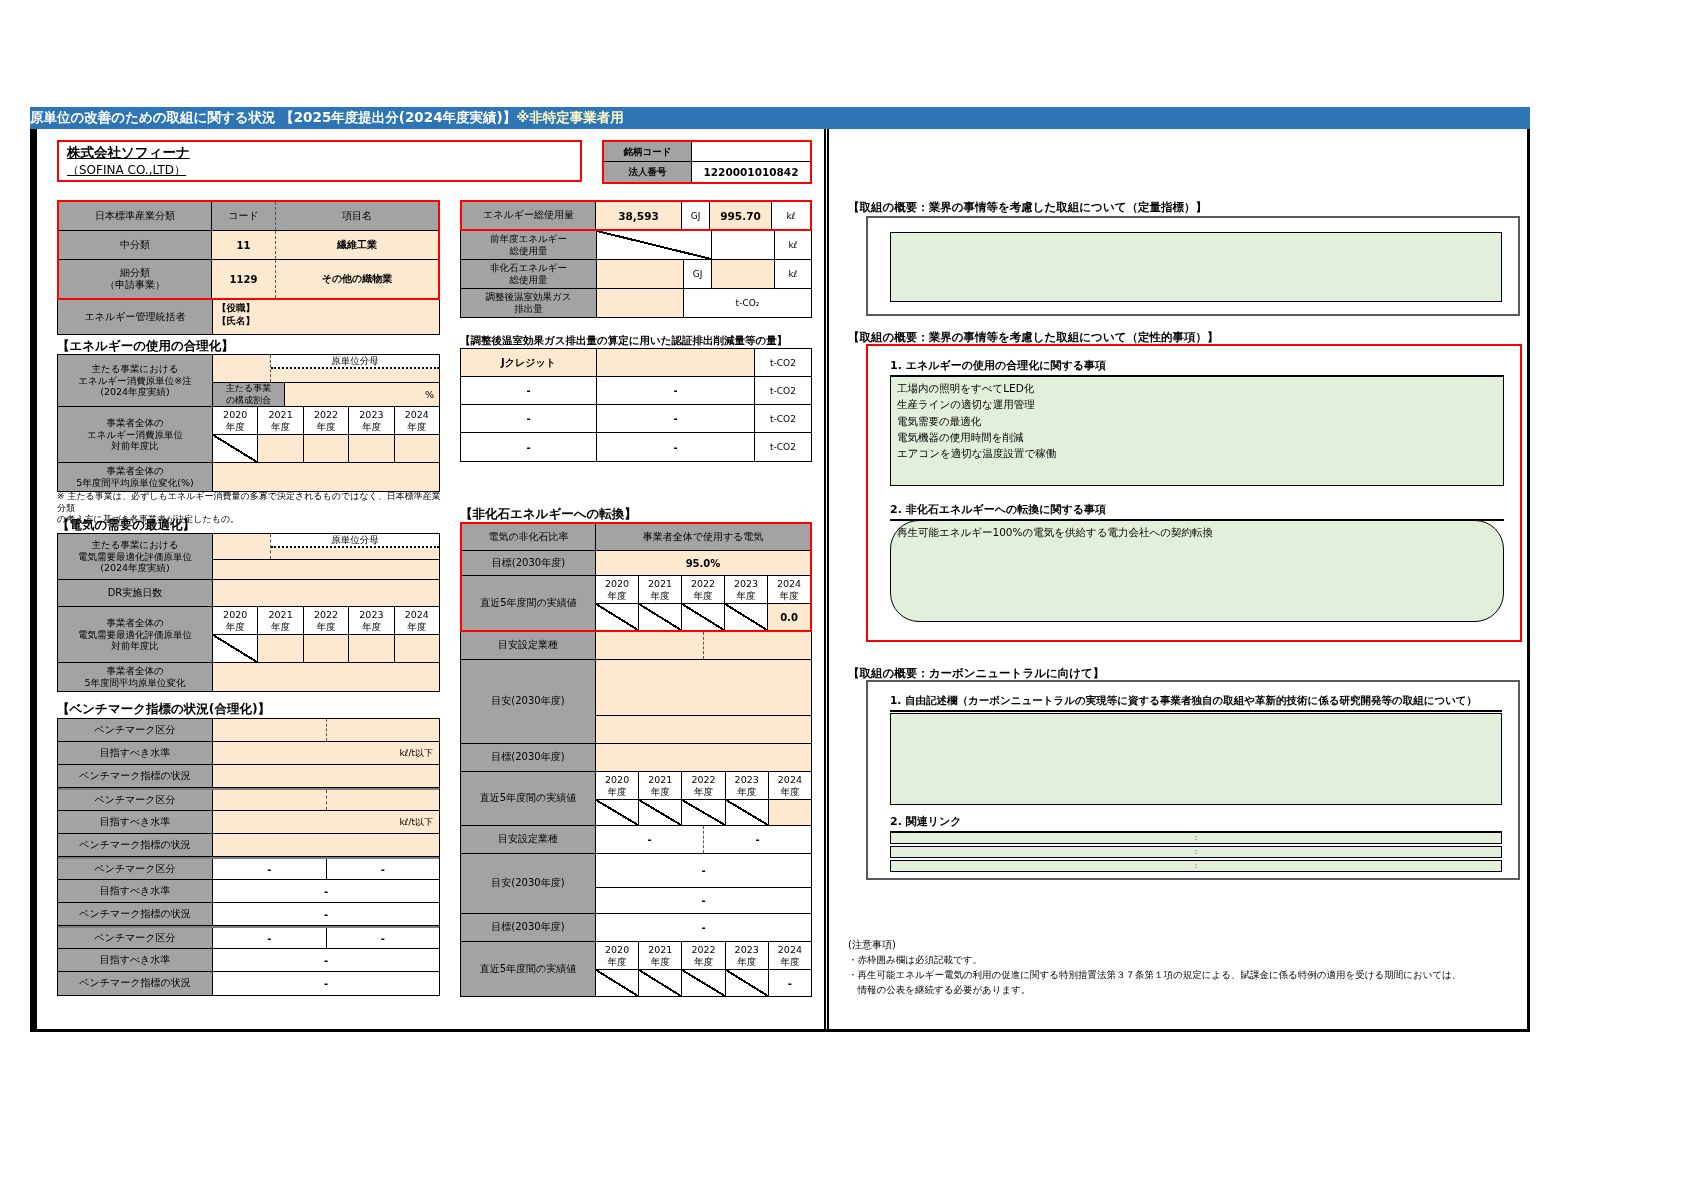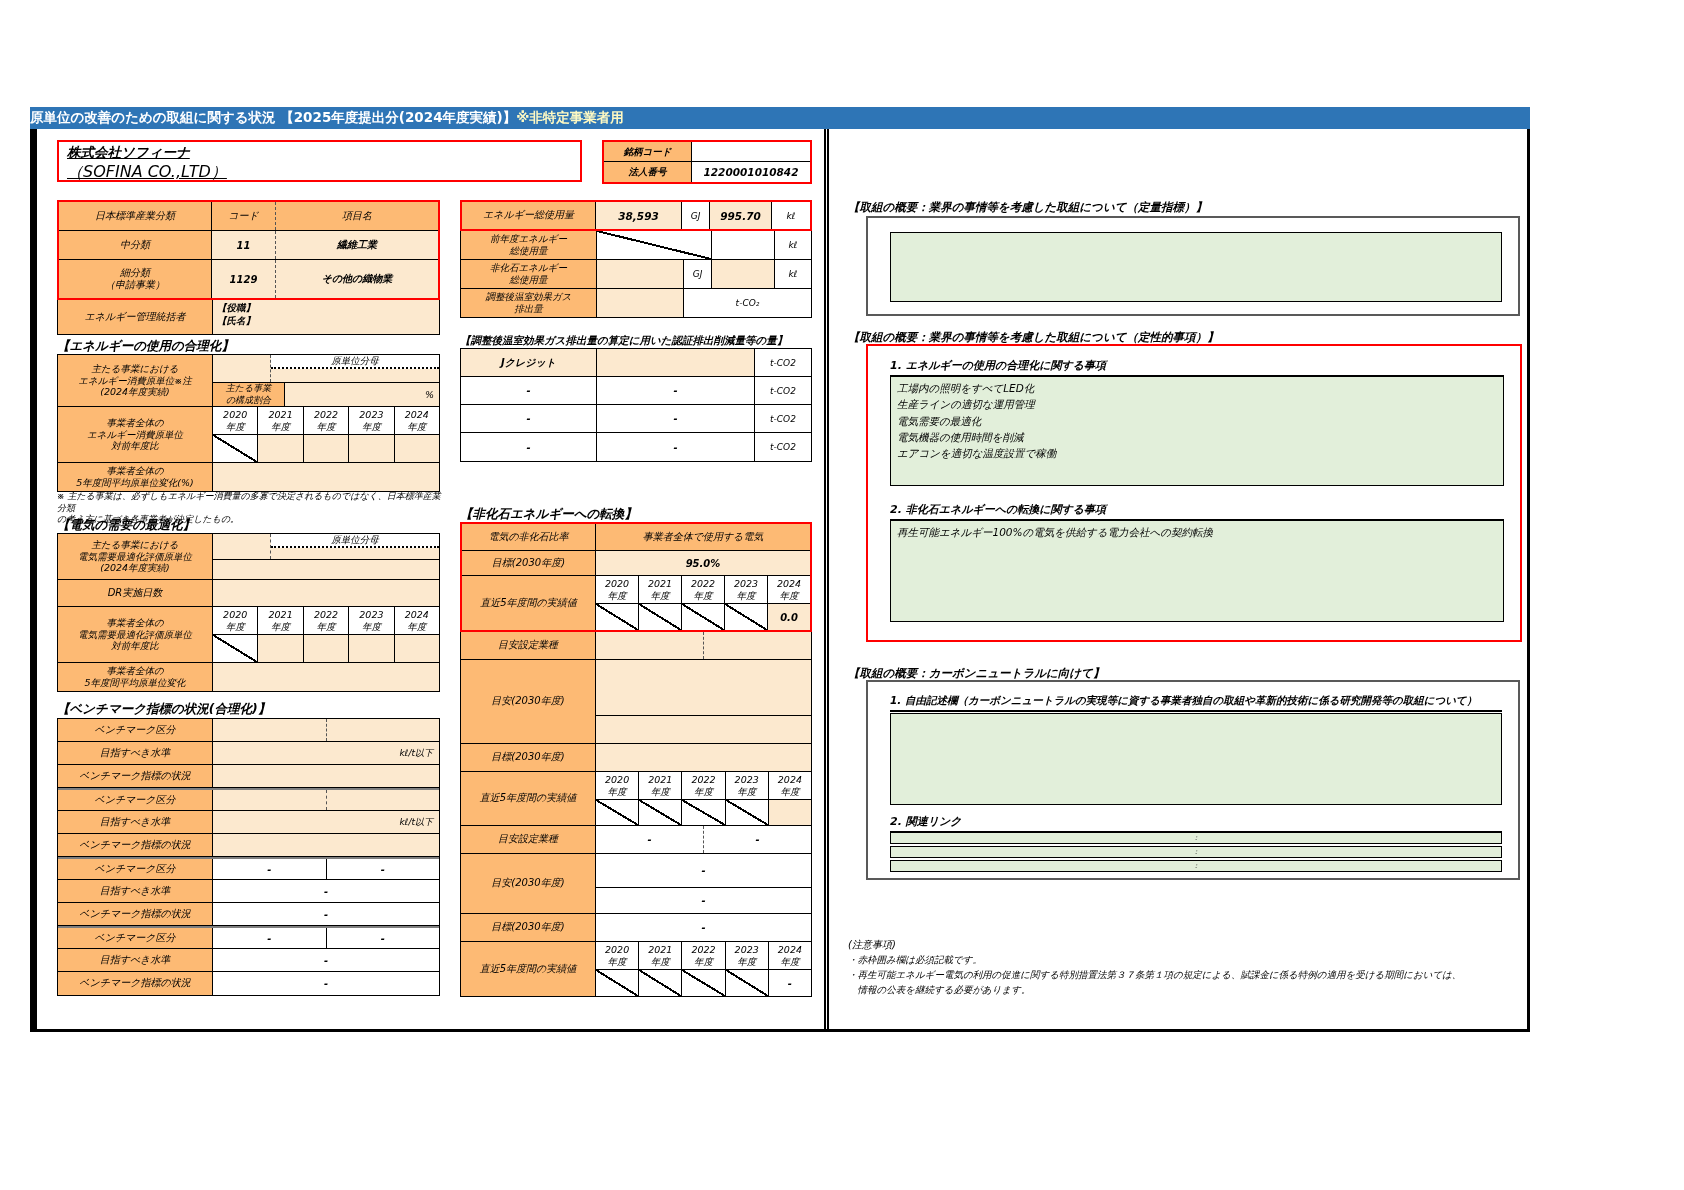--- a/index.html
+++ b/index.html
@@ -1,37 +1,37 @@
 <!DOCTYPE html>
 <html><head>
 <meta charset="utf-8">
 <style>
   html,body{margin:0;padding:0;background:#ffffff;}
   *{box-sizing:border-box;}
   .page{position:relative;width:1684px;height:1190px;background:#fff;
         font-family:"DejaVu Sans","Liberation Sans",sans-serif;color:#000;font-size:10px;}
-  .abs{position:absolute;font-style:italic;}
+  .abs{position:absolute;}
   .tan{background:#FCE9CF;}
   .b{font-weight:bold;}
   .pre{white-space:pre-line;}
   .ctr{display:flex;align-items:center;justify-content:center;text-align:center;}
   .frame{position:absolute;left:30px;top:107px;width:1500px;height:925px;
          border:3px solid #000;border-left:7px solid #000;background:#fff;}
   .titlebar{position:absolute;left:30px;top:107px;width:1500px;height:22px;background:#2E75B6;
             display:flex;align-items:center;font-size:13.5px;font-weight:bold;color:#fff;}
   .titlebar .yellow{color:#fef9c3;}
   .vdivider{position:absolute;left:824px;top:129px;width:6px;height:900px;border-left:5px double #000;}
   
   .tb{border:1px solid #000;background:#fff;}
   .r{display:flex;border-bottom:1px solid #000;}
   .r:last-child{border-bottom:none;}
   .r>div{border-right:1px solid #000;}
   .r>div:last-child{border-right:none;}
   .lab{display:flex;align-items:center;justify-content:center;text-align:center;
-       font-size:10px;line-height:1.25;white-space:pre-line;background:#fdba74;}
+       font-size:10px;line-height:1.25;white-space:pre-line;background:#a3a3a3;}
   .redwrap{border:2px solid #FF0000;background:#fff;}
   .diag{background:linear-gradient(to top right,transparent calc(50% - 1px),#000 calc(50% - 1px),#000 calc(50% + 1px),transparent calc(50% + 1px)) #fff;}
   .wavy{border-right:1.5px dashed #555 !important;}
   .sect{font-size:12.5px;font-weight:bold;}
   .yrs{display:flex;flex:1;}
   .ycol{flex:1;display:flex;flex-direction:column;border-right:1px solid #000;}
   .ycol:last-child{border-right:none;}
   .yh{height:28px;border-bottom:1px solid #000;display:flex;align-items:center;justify-content:center;
       text-align:center;font-size:9.5px;line-height:1.2;white-space:pre-line;background:#fff;}
   .yv{flex:1;display:flex;align-items:center;justify-content:center;font-size:10px;}
@@ -52,21 +52,21 @@
 
   <div class="titlebar">
     <span>原単位の改善のための取組に関する状況 【2025年度提出分(2024年度実績)】</span>
     <span class="yellow">※非特定事業者用</span>
   </div>
 
   <div class="vdivider"></div>
 
   <div class="abs redwrap tan" style="left:57px;top:140px;width:525px;height:42px;padding:2px 8px;">
     <div class="b" style="font-size:13.5px;text-decoration:underline;">株式会社ソフィーナ</div>
-    <div style="font-size:16px;text-decoration:underline;">（SOFINA CO.,LTD）</div>
+    <div style="font-size:12px;text-decoration:underline;">（SOFINA CO.,LTD）</div>
   </div>
 
   <div class="abs redwrap" style="left:602px;top:140px;width:210px;height:44px;">
     <div class="r" style="height:20px;">
       <div class="lab b" style="width:88px;font-size:9.5px;">銘柄コード</div>
       <div class="ctr" style="flex:1;"></div>
     </div>
     <div class="r" style="height:20px;">
       <div class="lab b" style="width:88px;font-size:9.5px;">法人番号</div>
       <div class="ctr num" style="flex:1;">1220001010842</div>
@@ -497,21 +497,21 @@
 
   <div class="abs boxhead" style="left:848px;top:330px;">【取組の概要：業界の事情等を考慮した取組について（定性的事項）】</div>
   <div class="abs" style="left:866px;top:344px;width:656px;height:298px;border:2.5px solid #FF0000;">
     <div class="abs itemtitle" style="left:22px;top:12px;width:614px;">1. エネルギーの使用の合理化に関する事項</div>
     <div class="greenbox abs pre" style="left:22px;top:30px;width:614px;height:110px;padding:3px 6px;font-size:10.5px;line-height:1.55;">工場内の照明をすべてLED化
 生産ラインの適切な運用管理
 電気需要の最適化
 電気機器の使用時間を削減
 エアコンを適切な温度設置で稼働</div>
     <div class="abs itemtitle" style="left:22px;top:156px;width:614px;">2. 非化石エネルギーへの転換に関する事項</div>
-    <div class="greenbox abs pre" style="left:22px;top:174px;width:614px;height:102px;padding:3px 6px;font-size:10.5px;line-height:1.55;">再生可能エネルギー100%の電気を供給する電力会社への契約転換</div>
+    <div class="greenbox abs pre" style="left:22px;top:174px;width:614px;height:102px;padding:3px 6px;font-size:10.5px;line-height:1.55;border-radius:29px;">再生可能エネルギー100%の電気を供給する電力会社への契約転換</div>
   </div>
 
   <div class="abs boxhead" style="left:848px;top:666px;">【取組の概要：カーボンニュートラルに向けて】</div>
   <div class="abs" style="left:866px;top:680px;width:654px;height:200px;border:2px solid #595959;">
     <div class="abs itemtitle" style="left:22px;top:12px;width:612px;font-size:10.5px;">1. 自由記述欄（カーボンニュートラルの実現等に資する事業者独自の取組や革新的技術に係る研究開発等の取組について）</div>
     <div class="greenbox abs" style="left:22px;top:31px;width:612px;height:92px;"></div>
     <div class="abs itemtitle" style="left:22px;top:132px;width:612px;">2. 関連リンク</div>
     <div class="greenbox abs ctr" style="left:22px;top:150px;width:612px;height:12px;font-size:7px;">：</div>
     <div class="greenbox abs ctr" style="left:22px;top:164px;width:612px;height:12px;font-size:7px;">：</div>
     <div class="greenbox abs ctr" style="left:22px;top:178px;width:612px;height:12px;font-size:7px;">：</div>

